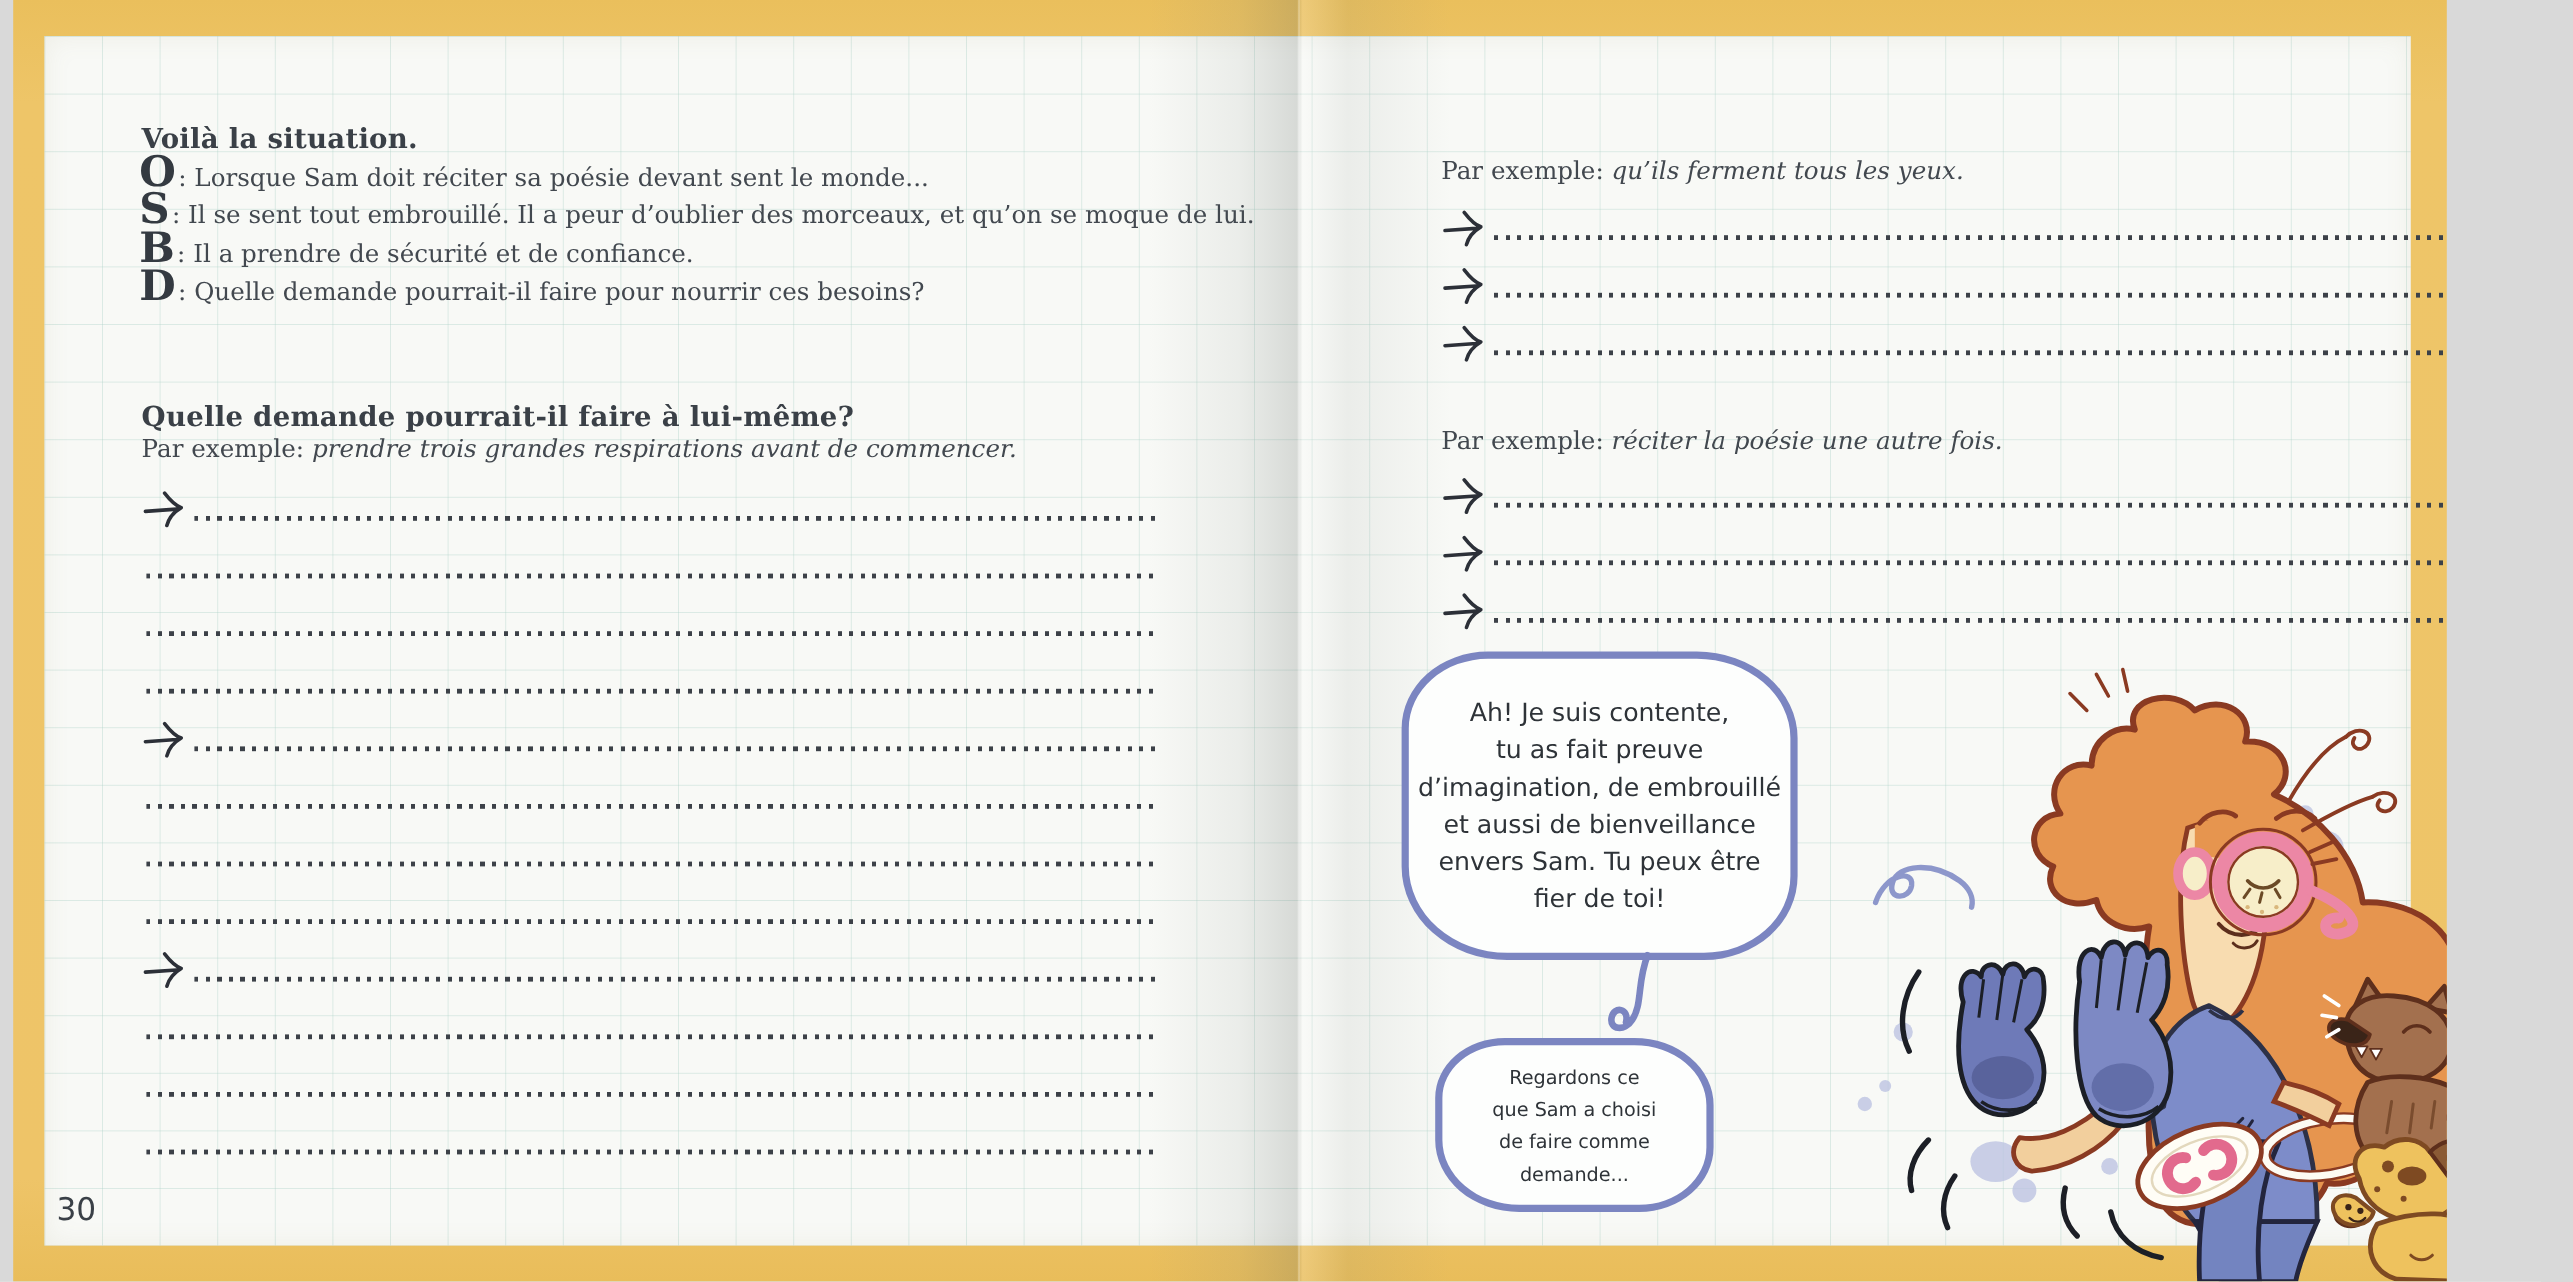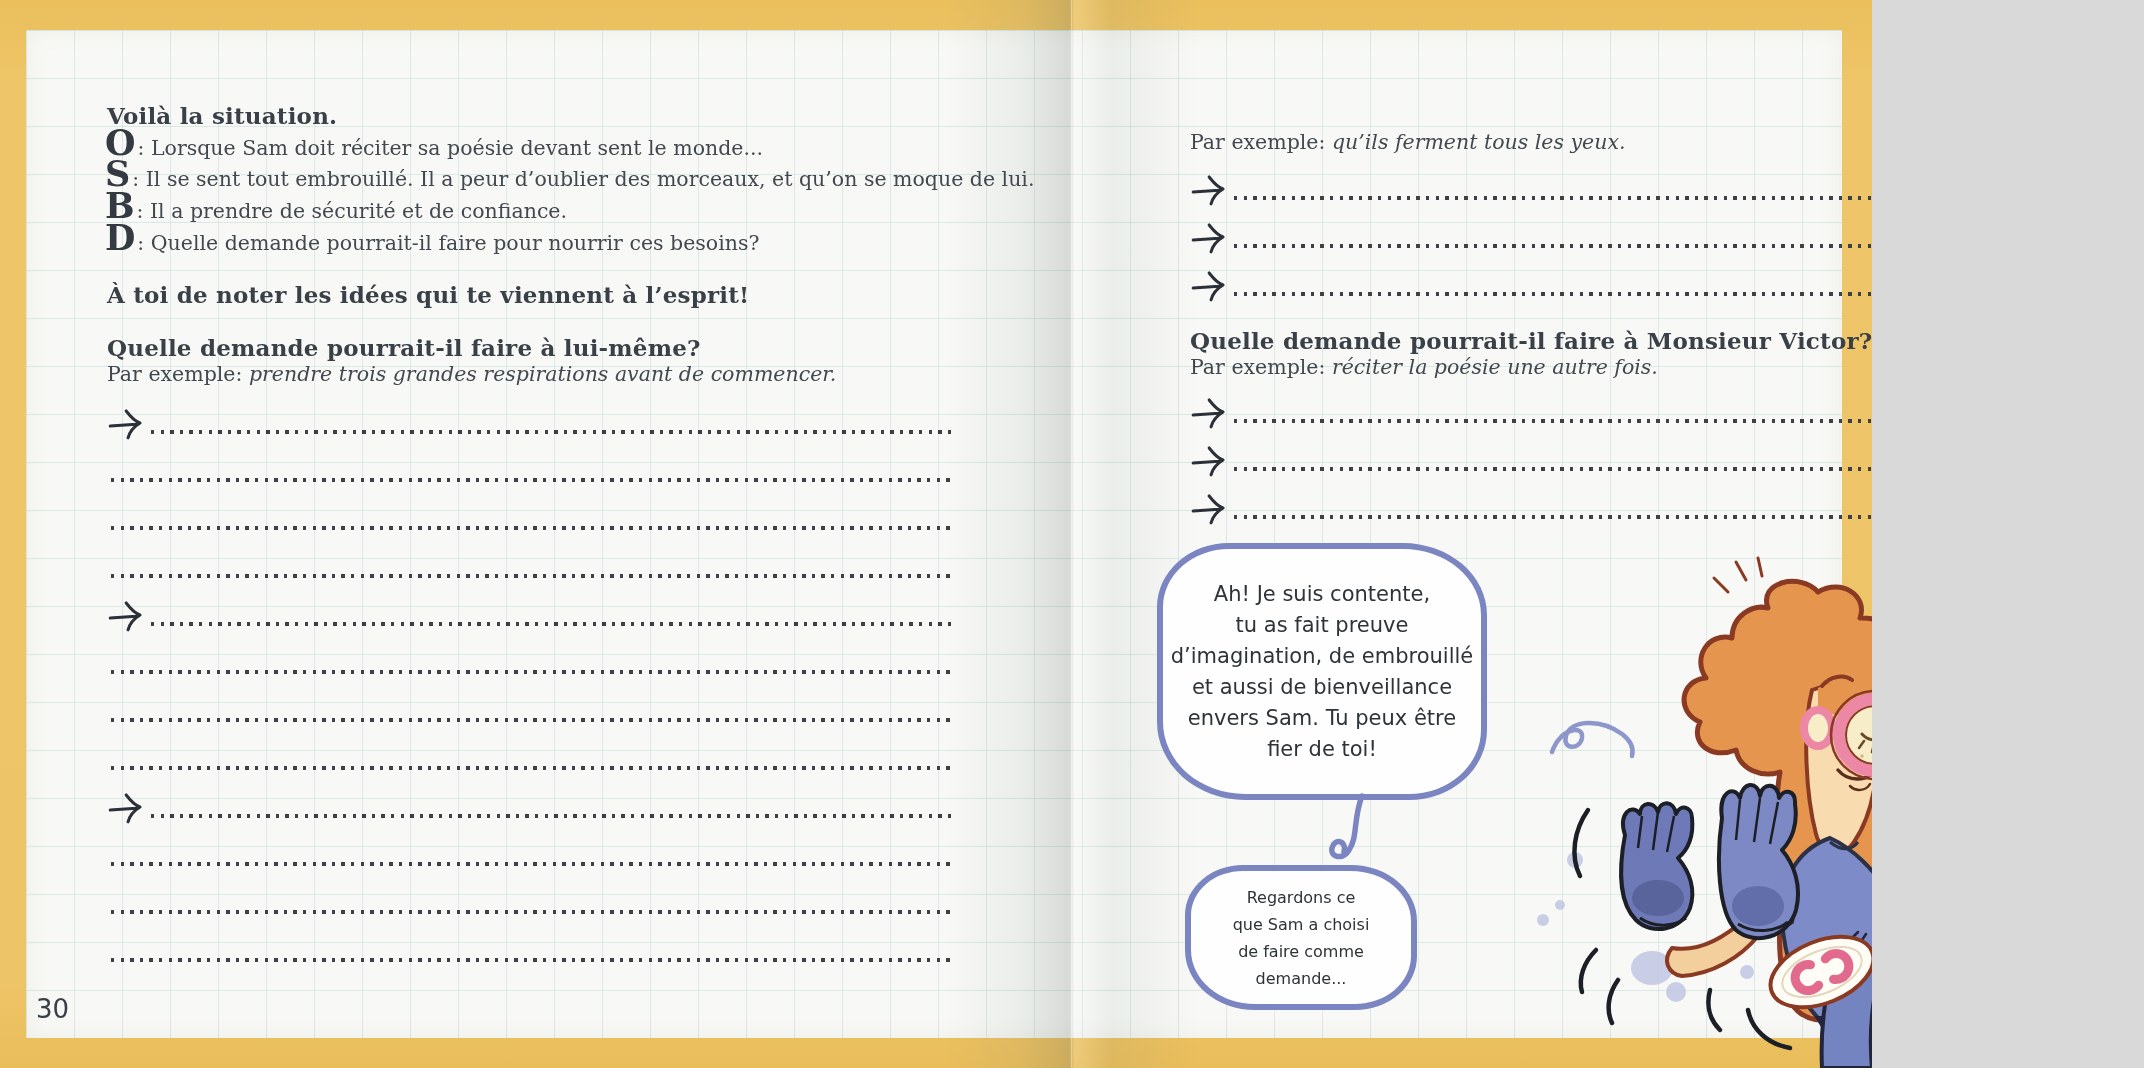--- a/index.html
+++ b/index.html
@@ -1,19 +1,19 @@
 <!DOCTYPE html>
 <html><head>
 <meta charset="utf-8">
 <style>
   html,body{margin:0;padding:0;background:#d9d9d9;}
   .spread{
-    position:relative;width:1872px;height:1068px;overflow:hidden;
+    position:relative;width:2028px;height:1068px;overflow:hidden;
     background:linear-gradient(180deg,#eabf5c 0%,#eec568 8%,#eec468 92%,#e9bd5a 100%);
-    font-family:"DejaVu Serif","Liberation Serif",serif;color:#3d434a;
+    font-family:"DejaVu Serif","Liberation Serif",serif;color:#3d434a;margin-left:11px;
   }
   .paper{
     position:absolute;left:26px;top:30px;right:30px;bottom:30px;
     background-color:#f8f9f6;
     background-image:
       linear-gradient(rgba(175,212,202,.40) 1px, transparent 1px),
       linear-gradient(90deg, rgba(175,212,202,.40) 1px, transparent 1px);
     background-size:48px 48px;
     box-shadow:inset 0 0 22px rgba(150,140,90,.10);
   }
@@ -67,21 +67,20 @@
   </div>
   <div class="osbd-row" style="left:105px;top:199px;">
     <span class="osbd-letter">B</span>
     <span class="body-txt">: Il a prendre de sécurité et de confiance.</span>
   </div>
   <div class="osbd-row" style="left:105px;top:231px;">
     <span class="osbd-letter">D</span>
     <span class="body-txt">: Quelle demande pourrait-il faire pour nourrir ces besoins?</span>
   </div>
 
-  <div class="abs h-bold" style="left:107px;top:281px;">À toi de noter les idées qui te viennent à l’esprit!</div>
 
   <div class="abs h-bold" style="left:107px;top:334px;">Quelle demande pourrait-il faire à lui-même?</div>
   <div class="abs body-txt ex" style="left:107px;top:362px;">
     <span>Par exemple: </span><span class="it">prendre trois grandes respirations avant de commencer.</span>
   </div>
 
   <div class="lines" style="left:107px;top:400px;width:848px;">
       <div class="ansline">
         <svg class="arrow" width="38" height="38" viewBox="0 0 38 38">
           <path d="M3 21 H29 M20 7 C24 13 28 18 33 20 C27 23 22 28 20 34" fill="none" stroke="#2c3038" stroke-width="3" stroke-linecap="round" stroke-linejoin="round" transform="rotate(-4 19 19)"></path>
@@ -148,21 +147,20 @@
         <div class="dots" style="left: 44px;"></div>
       </div>
       <div class="ansline">
         <svg class="arrow" width="38" height="38" viewBox="0 0 38 38">
           <path d="M3 21 H29 M20 7 C24 13 28 18 33 20 C27 23 22 28 20 34" fill="none" stroke="#2c3038" stroke-width="3" stroke-linecap="round" stroke-linejoin="round" transform="rotate(-4 19 19)"></path>
         </svg>
         <div class="dots" style="left: 44px;"></div>
       </div>
     </div>
 
-  <div class="abs h-bold" style="left:1190px;top:327px;">Quelle demande pourrait-il faire à Monsieur Victor?</div>
   <div class="abs body-txt ex" style="left:1190px;top:355px;">
     <span>Par exemple: </span><span class="it">réciter la poésie une autre fois.</span>
   </div>
   <div class="lines" style="left:1190px;top:389px;width:845px;">
       <div class="ansline">
         <svg class="arrow" width="38" height="38" viewBox="0 0 38 38">
           <path d="M3 21 H29 M20 7 C24 13 28 18 33 20 C27 23 22 28 20 34" fill="none" stroke="#2c3038" stroke-width="3" stroke-linecap="round" stroke-linejoin="round" transform="rotate(-4 19 19)"></path>
         </svg>
         <div class="dots" style="left: 44px;"></div>
       </div>

